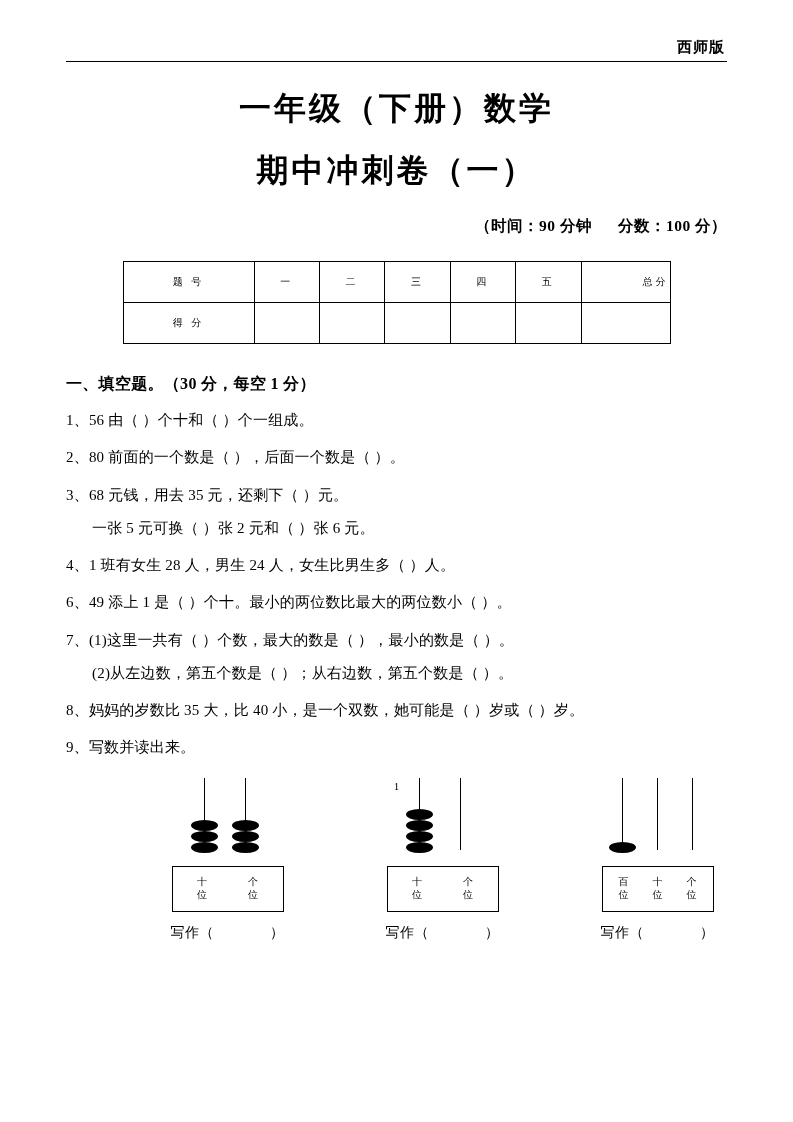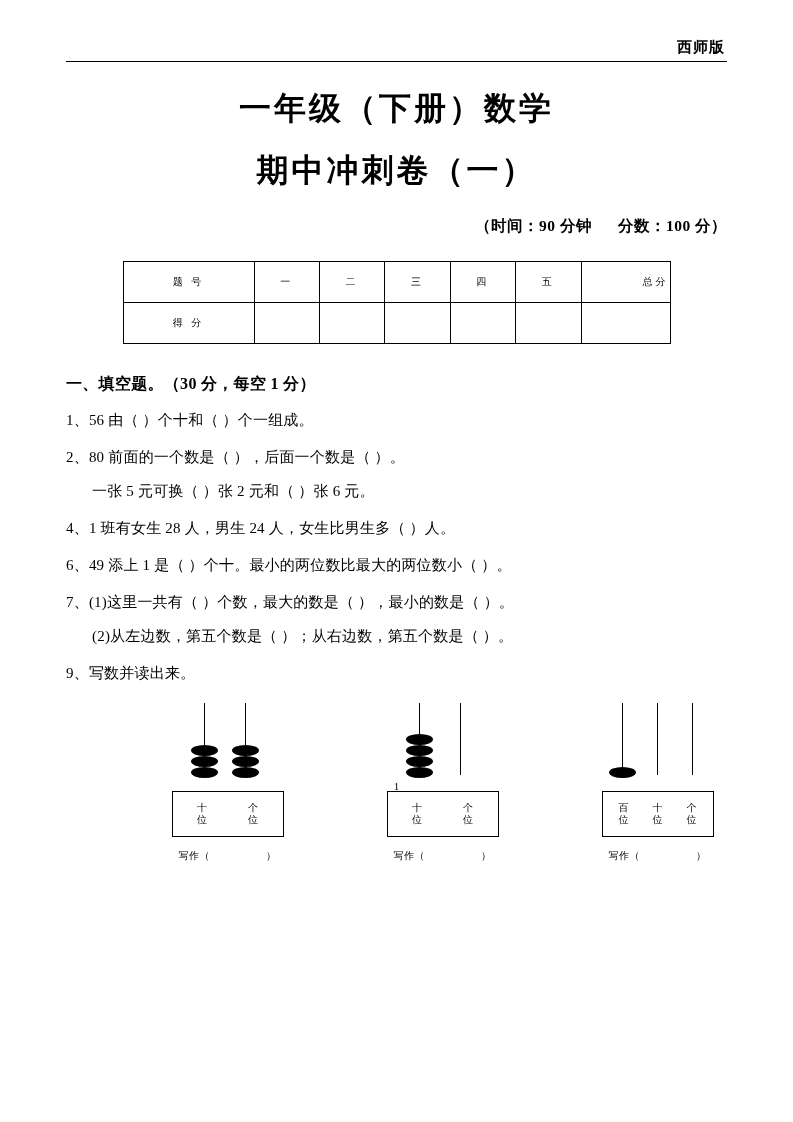--- a/index.html
+++ b/index.html
@@ -138,21 +138,21 @@
     align-items: center;
     padding: 0 4px;
   }
   .place {
     font-size: 10px;
     line-height: 1.25;
     text-align: center;
     width: 30px;
   }
   .writelabel {
-    font-size: 10px;
+    font-size: 14px;
     margin-top: 12px;
     text-align: center;
     letter-spacing: 0.5px;
   }
   .writelabel .blank {
     display: inline-block;
     width: 56px;
   }
   .pagenum {
     position: absolute;
@@ -198,25 +198,27 @@
       <td></td>
       <td class="total"></td>
     </tr>
   </tbody>
     </table>
 
   <div class="section-head">一、填空题。（30 分，每空 1 分）</div>
 
   <div class="q">1、56 由（        ）个十和（        ）个一组成。</div>
   <div class="q">2、80 前面的一个数是（        ），后面一个数是（        ）。</div>
+  <div class="q">3、68 元钱，用去 35 元，还剩下（        ）元。</div>
   <div class="q sub">一张 5 元可换（        ）张 2 元和（        ）张 6 元。</div>
   <div class="q">4、1 班有女生 28 人，男生 24 人，女生比男生多（        ）人。</div>
   <div class="q">6、49 添上 1 是（        ）个十。最小的两位数比最大的两位数小（         ）。</div>
   <div class="q">7、(1)这里一共有（      ）个数，最大的数是（       ），最小的数是（       ）。</div>
   <div class="q sub">(2)从左边数，第五个数是（       ）；从右边数，第五个数是（       ）。</div>
+  <div class="q">8、妈妈的岁数比 35 大，比 40 小，是一个双数，她可能是（     ）岁或（     ）岁。</div>
   <div class="q">9、写数并读出来。</div>
 
   <div class="abacus-row">
 
     <div class="abacus-unit">
       <div class="abacus">
         <div class="rodwrap">
           <div class="rod" style="left:32px;"></div>
           <div class="rod" style="left:73px;"></div>
           <div class="bead" style="left:19px; top:42px;"></div>

